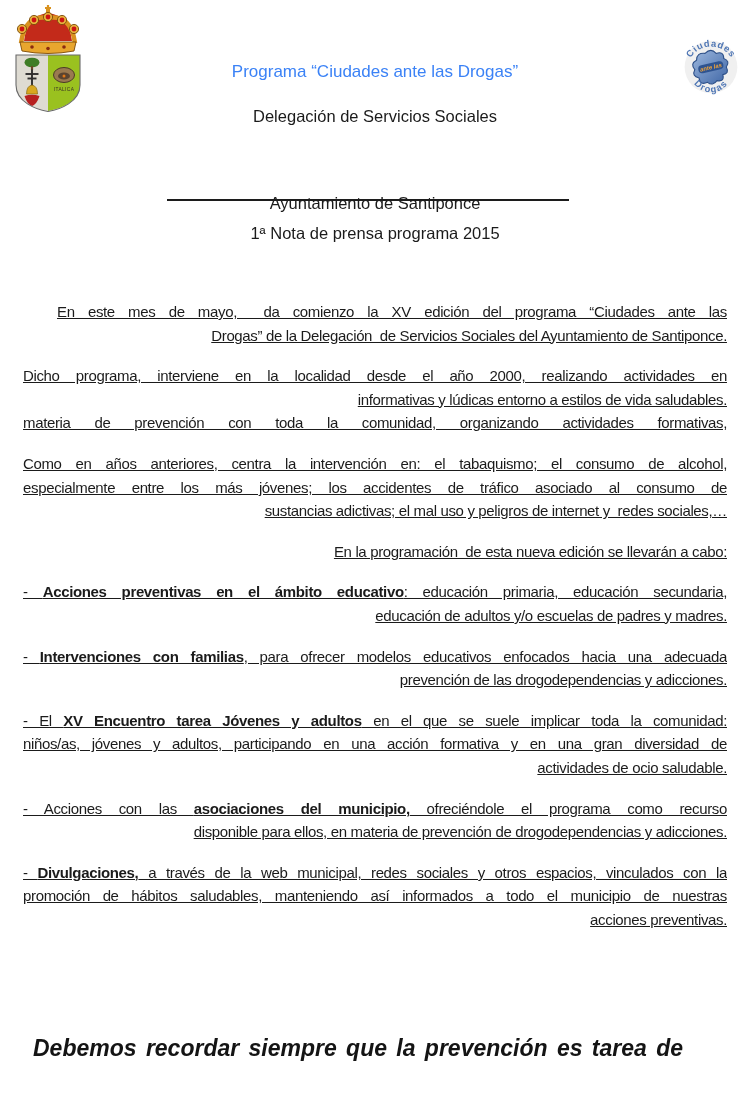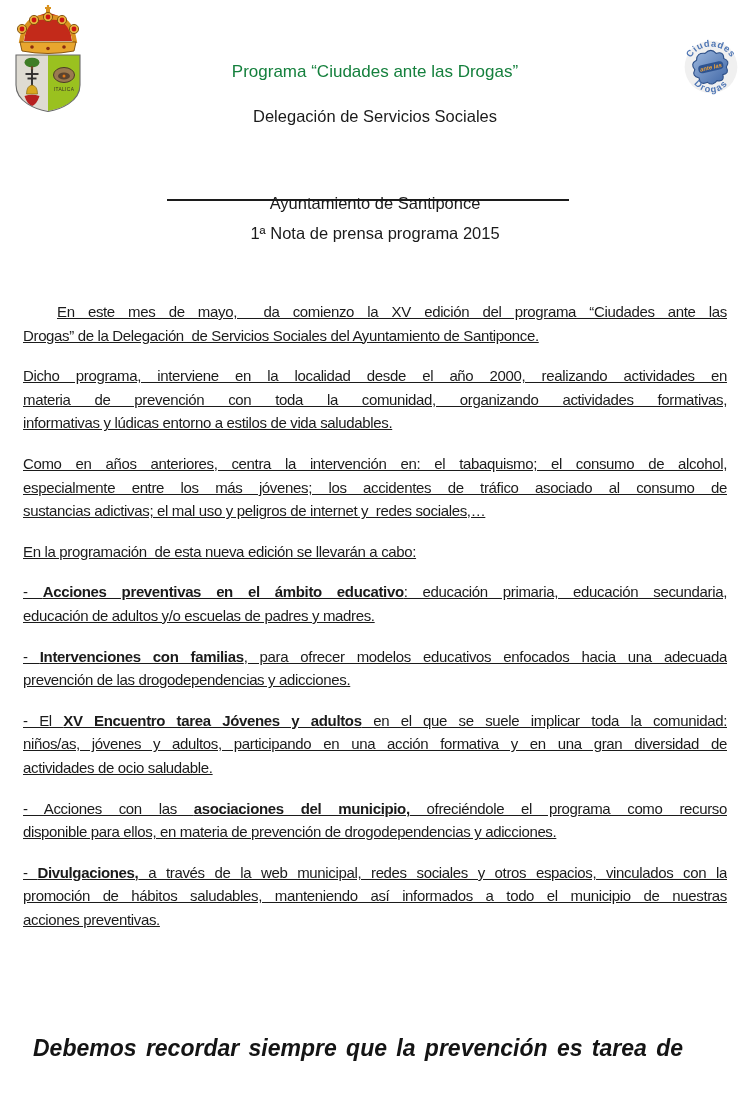--- a/index.html
+++ b/index.html
@@ -14,21 +14,21 @@
   }
 
   
   .hdr-center {
     position: absolute;
     left: 0;
     width: 750px;
     text-align: center;
     white-space: nowrap;
   }
-  .program-title { top: 62px; font-size: 17px; color: #15803d; }
+  .program-title { top: 62px; font-size: 17px; color: #3b82f6; }
   .hdr-line2    { top: 107px; font-size: 16.5px; }
   .hdr-line3    { top: 146px; font-size: 16.5px; margin-top: 48px; }
   .hdr-divider {
     position: absolute;
     top: 199px;
     left: 167px;
     width: 402px;
     border-top: 2px solid #1c1c1c;
   }
   .press-note   { top: 224px; font-size: 16.5px; }
@@ -49,21 +49,21 @@
   }
   .paragraph { margin: 0 0 17px 0; }
   .jline {
     height: 23.6px;
     line-height: 23.6px;
     text-align: justify;
     overflow: hidden;
   }
   
   .jline::after { content: ""; display: inline-block; width: 100%; height: 0; }
-  .jline.last { text-align: left; }
+  .jline.last { text-align: right; }
   .jline.last::after { content: none; }
   .jline.indent { text-indent: 34px; }
   .bold { font-weight: 700; }
 
   
   .closing-line {
     position: absolute;
     top: 1034px;
     left: 33px;
     width: 650px;
@@ -163,22 +163,22 @@
   <div class="hdr-divider"></div>
   <div class="hdr-center press-note">1ª Nota de prensa programa 2015</div>
 
   <div class="doc-body">
       <div class="paragraph">
         <div class="jline indent"><span>En este mes de mayo,&nbsp; da comienzo la XV edición del programa “Ciudades ante las</span></div>
         <div class="jline last"><span>Drogas” de la Delegación&nbsp; de Servicios Sociales del Ayuntamiento de Santiponce.</span></div>
       </div>
       <div class="paragraph">
         <div class="jline"><span>Dicho programa, interviene en la localidad desde el año 2000, realizando actividades en</span></div>
+        <div class="jline last"><span>informativas y lúdicas entorno a estilos de vida saludables.</span></div>
         <div class="jline"><span>materia de prevención con toda la comunidad, organizando actividades formativas,</span></div>
-        <div class="jline last"><span>informativas y lúdicas entorno a estilos de vida saludables.</span></div>
       </div>
       <div class="paragraph">
         <div class="jline"><span>Como en años anteriores, centra la intervención en: el tabaquismo; el consumo de alcohol,</span></div>
         <div class="jline"><span>especialmente entre los más jóvenes; los accidentes de tráfico asociado al consumo de</span></div>
         <div class="jline last"><span>sustancias adictivas; el mal uso y peligros de internet y&nbsp; redes sociales,…</span></div>
       </div>
       <div class="paragraph">
         <div class="jline last"><span>En la programación&nbsp; de esta nueva edición se llevarán a cabo:</span></div>
       </div>
       <div class="paragraph">

